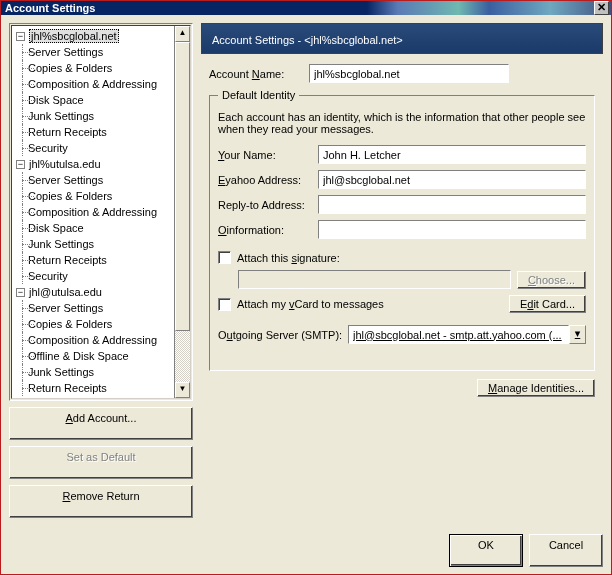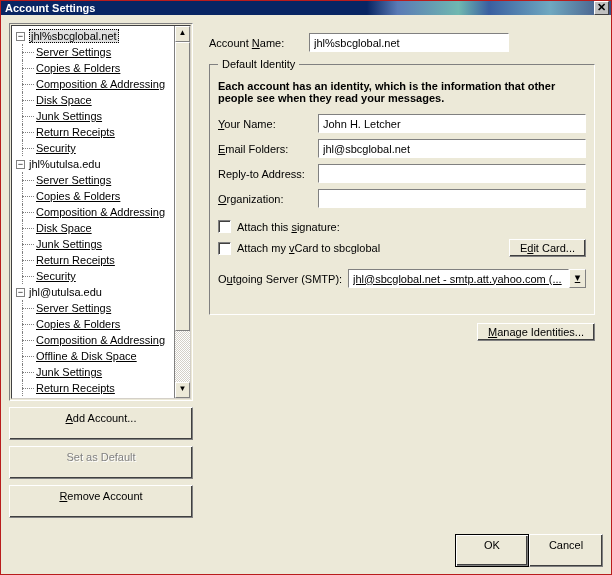--- a/index.html
+++ b/index.html
@@ -11,45 +11,45 @@
   .body { flex:1; display:flex; padding:8px; gap:8px; background:#ece9d8; }
   .left { width: 184px; display:flex; flex-direction:column; gap:6px; }
   .tree-wrap { border:1px solid #808080; border-right-color:#fff; border-bottom-color:#fff; background:#ece9d8; padding:1px; flex:1; }
   .tree-inner { border:1px solid #404040; border-right-color:#d4d0c8; border-bottom-color:#d4d0c8; background:#fff; height: 100%; display:flex; }
   .tree { flex:1; overflow:hidden; padding:2px 0; }
   .tree-scroll { width:16px; background:#d4d0c8; border-left:1px solid #808080; display:flex; flex-direction:column; }
   .sb-btn { height:16px; background:#ece9d8; border:1px solid #fff; border-right-color:#808080; border-bottom-color:#808080; text-align:center; line-height:12px; font-size:8px; cursor:pointer; }
   .sb-track { flex:1; background: repeating-conic-gradient(#d4d0c8 0 25%, #fff 0 50%) 0 0/2px 2px; position:relative; }
   .sb-thumb { position:absolute; top:0; left:0; right:0; height:85%; background:#ece9d8; border:1px solid #fff; border-right-color:#808080; border-bottom-color:#808080; }
   .node { display:flex; align-items:center; height:16px; padding-left:4px; white-space:nowrap; }
-  .node.child { padding-left: 24px; position:relative;text-decoration:underline; }
+  .node.child { padding-left: 16px; position:relative; }
   .node.child::before { content:""; position:absolute; left:10px; top:0; bottom:0; border-left:1px dotted #808080; }
   .node.child::after { content:""; position:absolute; left:10px; top:8px; width:12px; border-top:1px dotted #808080; }
   .exp { width:9px; height:9px; border:1px solid #808080; background:#fff; margin-right:4px; text-align:center; line-height:7px; font-size:9px; cursor:pointer; }
   .node.selected span.lbl { background:#e0e0e0; border:1px dotted #000; padding:0 1px;}
   .btn { height:33px; background:#ece9d8; border:1px solid #fff; border-right-color:#808080; border-bottom-color:#808080; box-shadow: inset -1px -1px 0 #404040; cursor:pointer; text-align:center; line-height:20px; }
   .btn.disabled { color:#808080; text-shadow:1px 1px 0 #fff; cursor:default; }
   .right { flex:1; display:flex; flex-direction:column; }
   .panel-head { background:#2a4a7a; background:linear-gradient(to bottom,#2a4a7a,#1a3a6a); color:#fff; padding:6px 10px; font-size:15px; border:1px solid #404040;}
   .panel-body { flex:1; padding:10px 8px 0 8px; }
   .row { display:flex; align-items:center; margin-bottom:6px; }
   .row .lbl { width:100px; }
   .u { text-decoration: underline; }
   input[type=text].field { border:1px solid #808080; border-right-color:#fff; border-bottom-color:#fff; padding:2px 4px; background:#fff; height:19px; }
   input[type=text].field:disabled { background:#ece9d8; }
   fieldset { border:1px solid #808080; border-top-color:#808080; border-left-color:#808080; border-right-color:#fff; border-bottom-color:#fff; padding:10px 8px 20px 8px; margin:0;}
   fieldset legend { padding:0 4px; }
-  .desc { margin-bottom:10px;font-weight:bold; }
+  .desc { margin-bottom:10px; }
   .chk { width:13px; height:13px; border:1px solid #808080; border-right-color:#fff; border-bottom-color:#fff; background:#fff; margin-right:6px; display:inline-block; box-shadow: inset 1px 1px 0 #404040; cursor:pointer;}
   .smbtn { background:#ece9d8; border:1px solid #fff; border-right-color:#808080; border-bottom-color:#808080; box-shadow: inset -1px -1px 0 #404040; padding:2px 10px; cursor:pointer; }
   .smbtn.disabled { color:#808080; text-shadow:1px 1px 0 #fff; cursor:default; }
   .combo { display:flex; flex:1;text-decoration:underline; }
   .combo input { flex:1; }
   .combo .drop { width:17px; background:#ece9d8; border:1px solid #fff; border-right-color:#808080; border-bottom-color:#808080; text-align:center; line-height:15px; cursor:pointer; }
-  .footer { display:flex; justify-content:flex-end; gap:0; padding:8px; }
+  .footer { display:flex; justify-content:flex-end; gap:6px; padding:8px; }
   .footer .btn { width:74px; }
   .footer .btn.default { border:1px solid #000; box-shadow: inset 1px 1px 0 #fff, inset -1px -1px 0 #808080, inset -2px -2px 0 #404040; }
 </style>
 </head>
 <body>
 
 <div class="window">
   <div class="titlebar">
     <span class="title">Account Settings</span>
     <div class="close">✕</div>
@@ -136,55 +136,63 @@
             <div class="sb-btn">▲</div>
             <div class="sb-track">
                 <div class="sb-thumb"></div>
               </div>
             <div class="sb-btn">▼</div>
           </div>
         </div>
       </div>
       <div class="btn"><span class="u">A</span><span>dd Account...</span></div>
       <div class="btn disabled">Set as Default</div>
-      <div class="btn"><span class="u">R</span><span>emove Account</span></div>
+      <div class="btn"><span class="u">R</span><span>emove Return</span></div>
     </div>
     <div class="right">
+      <div class="panel-head">
+        <span>Account Settings - </span><span>&lt;jhl%sbcglobal.net&gt;</span>
+      </div>
       <div class="panel-body">
         <div class="row">
           <span class="lbl"><span>Account </span><span class="u">N</span><span>ame:</span></span>
           <input type="text" class="field" style="width: 200px;" value="jhl%sbcglobal.net">
         </div>
         <fieldset>
           <legend>Default Identity</legend>
           <div class="desc">Each account has an identity, which is the information that other people see when they read your messages.</div>
           <div class="row">
             <span class="lbl"><span class="u">Y</span><span>our Name:</span></span>
             <input type="text" class="field" style="flex: 1 1 0%;" value="John H. Letcher">
           </div>
           <div class="row">
-            <span class="lbl"><span class="u">E</span><span>mail Folders:</span></span>
+            <span class="lbl"><span class="u">E</span><span>yahoo Address:</span></span>
             <input type="text" class="field" style="flex: 1 1 0%;" value="jhl@sbcglobal.net">
           </div>
           <div class="row">
             <span class="lbl">Reply-to Address:</span>
             <input type="text" class="field" style="flex: 1 1 0%;" value="">
           </div>
           <div class="row">
-            <span class="lbl"><span class="u">O</span><span>rganization:</span></span>
+            <span class="lbl"><span class="u">O</span><span>information:</span></span>
             <input type="text" class="field" style="flex: 1 1 0%;" value="">
           </div>
           <div style="height:6px"></div>
           <div class="row">
             <span class="chk"></span>
             <span><span>Attach this </span><span class="u">s</span><span>ignature:</span></span>
           </div>
+          <div class="row" style="padding-left:20px">
+            <input type="text" class="field" disabled="" style="flex: 1 1 0%;">
+            <div style="width:6px"></div>
+            <div class="smbtn disabled"><span class="u">C</span><span>hoose...</span></div>
+          </div>
           <div class="row">
             <span class="chk"></span>
-            <span style="flex:1"><span>Attach my </span><span class="u">v</span><span>Card to sbcglobal</span></span>
+            <span style="flex:1"><span>Attach my </span><span class="u">v</span><span>Card to messages</span></span>
             <div class="smbtn"><span>E</span><span class="u">d</span><span>it Card...</span></div>
           </div>
           <div style="height:6px"></div>
           <div class="row">
             <span style="width:130px"><span>O</span><span class="u">u</span><span>tgoing Server (SMTP):</span></span>
             <div class="combo">
               <input type="text" class="field" value="jhl@sbcglobal.net - smtp.att.yahoo.com (..." style="">
               <div class="drop">▾</div>
             </div>
           </div>

